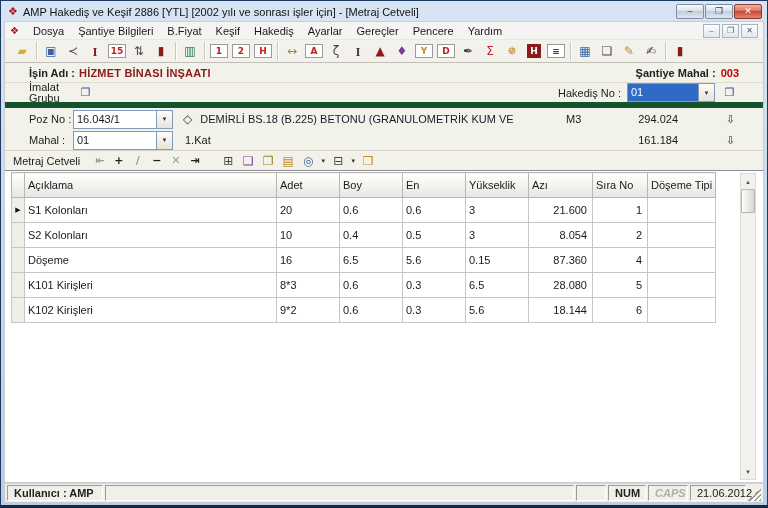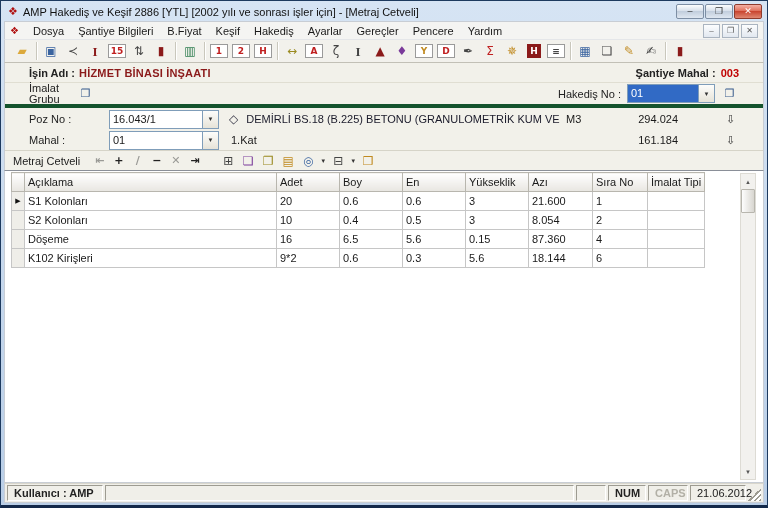--- a/index.html
+++ b/index.html
@@ -43,35 +43,35 @@
   .c-folder{ color:#dca93c; } .c-blue{ color:#3a64a0; } .c-dark{ color:#444; }
   .c-maroon{ color:#8b1a1a; } .c-red{ color:#c02020; } .c-green{ color:#2f7d4f; }
   .c-olive{ color:#9a8a20; } .c-purple{ color:#7a3a9a; } .c-amber{ color:#c08a20; }
   .bookh { background:#8b1a1a; color:#fff; width:14px; height:14px; font-size:9px; font-weight:bold;
            display:flex; align-items:center; justify-content:center; }
 
   
   .fields { background:#f2f1ea; border-left:1px solid #c8cdd4; border-right:1px solid #c8cdd4; }
   .frow { display:flex; align-items:center; padding:0 24px; }
   .r-isin { height:20px; border-bottom:1px solid #e0ded2; }
-  .r-imalat { height:25px; border-bottom:4px solid #14532d;align-items:center; }
+  .r-imalat { height:25px; border-bottom:6px solid #14532d;align-items:center; }
   .r-poz { height:22px; }
   .r-mahal { height:21px; border-bottom:1px solid #d6d4c8; }
   .lbl { color:#222; }
   .b { font-weight:bold; }
   .val-maroon { color:#8b1a1a; font-weight:bold; margin-left:4px; letter-spacing:.2px; }
   .val-red { color:#c00000; font-weight:bold; margin-left:5px; }
   .spacer { flex:1; }
   .wraplbl { width:42px; line-height:11px; }
   .combo { height:19px; border:1px solid #7f9db9; background:#fff; display:flex; align-items:stretch; }
   .combo .cval { flex:1; padding:2px 3px 0 3px; white-space:nowrap; overflow:hidden; }
   .combo .cval.sel { background:#316ac5; color:#fff; }
   .combo .cbtn { width:16px; border-left:1px solid #7f9db9; background:linear-gradient(#fdfdfb,#e6e3d8);
                  display:flex; align-items:center; justify-content:center; font-size:6px; color:#333; }
-  .w-big{ width:250px; } .w-mid{ width:110px;margin-left:36px; } .w-small{ width:88px; }
+  .w-big{ width:250px; } .w-mid{ width:100px; } .w-small{ width:88px; }
   .formbtn { width:19px; height:18px; margin-left:5px; background:transparent; border:none;
              font-size:11px; color:#365a8c; display:flex; align-items:center; justify-content:center; }
   .diamond { color:#3a3a4a; font-size:12px; margin:0 8px 0 10px; }
   .pozdesc { color:#1a1a2a; white-space:nowrap; overflow:hidden; }
   .unit { width:34px; text-align:left; }
   .numval { width:78px; text-align:right; }
   .gap44 { width:44px; }
   .dnbtn { width:17px; height:16px; border:none; background:transparent; font-size:11px; color:#333;
            display:flex; align-items:center; justify-content:center; }
 
@@ -83,43 +83,43 @@
          display:flex; align-items:center; justify-content:center; font-family:"DejaVu Sans", sans-serif; }
   .nav.gray { color:#9a9a96; } .nav.black { color:#222; }
   .gsep { width:14px; }
   .gtool { width:20px; height:17px; border:none; background:transparent; font-size:12px;
            display:flex; align-items:center; justify-content:center; font-family:"DejaVu Sans", sans-serif; }
   .dd { width:10px; font-size:7px; color:#333; }
 
   
   .gridwrap { flex:1; background:#fff; border:1px solid #c8cdd4; border-top:1px solid #8a8f98; position:relative; padding:1px 0 0 6px; }
   table.grid { border-collapse:collapse; table-layout:fixed; }
-  .grid th, .grid td { border:1px solid #c6c6c6; height:19px; padding:0 3px; font-weight:normal;
+  .grid th, .grid td { border:1px solid #c6c6c6; height:25px; padding:0 3px; font-weight:normal;
                        white-space:nowrap; overflow:hidden; font-size:11px; }
   .grid th { background:linear-gradient(#ffffff,#e8e6e1); border-color:#b8b6ae; text-align:left; }
   .grid td.gut { background:#efeee9; padding:0; text-align:center; font-size:7px; color:#111; }
-  .grid .num { padding-right:5px; }
+  .grid .num { text-align:right; padding-right:5px; }
   .c-gut{width:13px;} .c-ack{width:252px;} .c-adet{width:63px;} .c-boy{width:63px;} .c-en{width:63px;}
   .c-yuk{width:63px;} .c-azi{width:64px;} .c-sira{width:55px;} .c-satir{width:32px;}
 
   .vscroll { position:absolute; top:2px; right:7px; bottom:2px; width:16px; background:#f2f1ee;
              border:1px solid #dddbd4; display:flex; flex-direction:column; align-items:center; }
   .varrow { width:14px; height:15px; font-size:6px; color:#555; display:flex; align-items:center; justify-content:center; }
   .vthumb { width:14px; height:24px; background:linear-gradient(90deg,#fdfdfd,#d8d6d0); border:1px solid #b8b6ae; border-radius:1px; }
 
   
   .statusbar { height:20px; background:#f0efe9; border:1px solid #c8cdd4; border-top:1px solid #d8d6cc;
                display:flex; align-items:center; gap:2px; padding:1px 2px; }
   .panel { height:16px; border:1px solid; border-color:#9d9b91 #ffffff #ffffff #9d9b91; padding:1px 6px 0 6px;
            white-space:nowrap; }
   .p-user { width:96px; font-weight:bold; color:#222; }
   .p-flex { flex:1; }
   .p-sm { width:30px; }
   .p-num { width:38px; text-align:center; font-weight:bold; color:#222; }
-  .p-caps { width:40px; text-align:center; color:#b2b0a6; font-weight:bold; }
+  .p-caps { width:40px; text-align:center; color:#b2b0a6; font-weight:bold;font-style:italic; }
   .p-date { width:56px; text-align:center; }
   .grip { width:13px; height:13px; align-self:flex-end;
           background:
             linear-gradient(135deg, transparent 50%, #9d9b91 50%, #9d9b91 60%, #fff 60%, #fff 70%, #9d9b91 70%, #9d9b91 80%, #fff 80%, #fff 90%, #9d9b91 90%); }
 </style>
 </head>
 <body>
 
 <div class="frame">
 
@@ -296,21 +296,21 @@
       <tbody>
           <tr>
         <th class="gut"></th>
         <th>Açıklama</th>
         <th>Adet</th>
         <th>Boy</th>
         <th>En</th>
         <th>Yükseklik</th>
         <th>Azı</th>
         <th>Sıra No</th>
-        <th>İmalat Tipi</th>
+        <th>Döşeme Tipi</th>
       </tr>
       <tr>
         <td class="gut">▶</td>
         <td>S1 Kolonları</td>
         <td>20</td>
         <td>0.6</td>
         <td>0.6</td>
         <td>3</td>
         <td class="num">21.600</td>
         <td class="num">1</td>
@@ -333,20 +333,31 @@
         <td>16</td>
         <td>6.5</td>
         <td>5.6</td>
         <td>0.15</td>
         <td class="num">87.360</td>
         <td class="num">4</td>
         <td></td>
       </tr>
       <tr>
         <td class="gut"></td>
+        <td>K101 Kirişleri</td>
+        <td>8*3</td>
+        <td>0.6</td>
+        <td>0.3</td>
+        <td>6.5</td>
+        <td class="num">28.080</td>
+        <td class="num">5</td>
+        <td></td>
+      </tr>
+      <tr>
+        <td class="gut"></td>
         <td>K102 Kirişleri</td>
         <td>9*2</td>
         <td>0.6</td>
         <td>0.3</td>
         <td>5.6</td>
         <td class="num">18.144</td>
         <td class="num">6</td>
         <td></td>
       </tr>
     </tbody>

